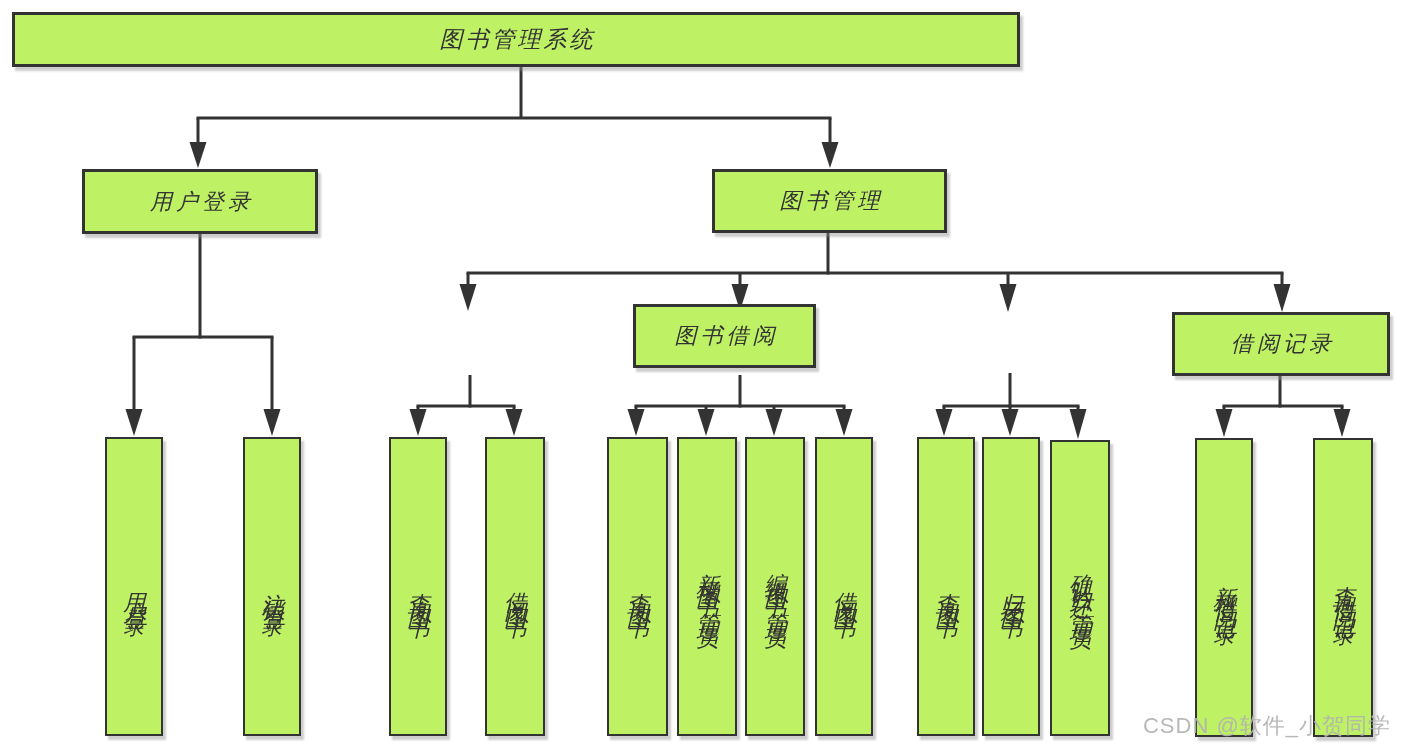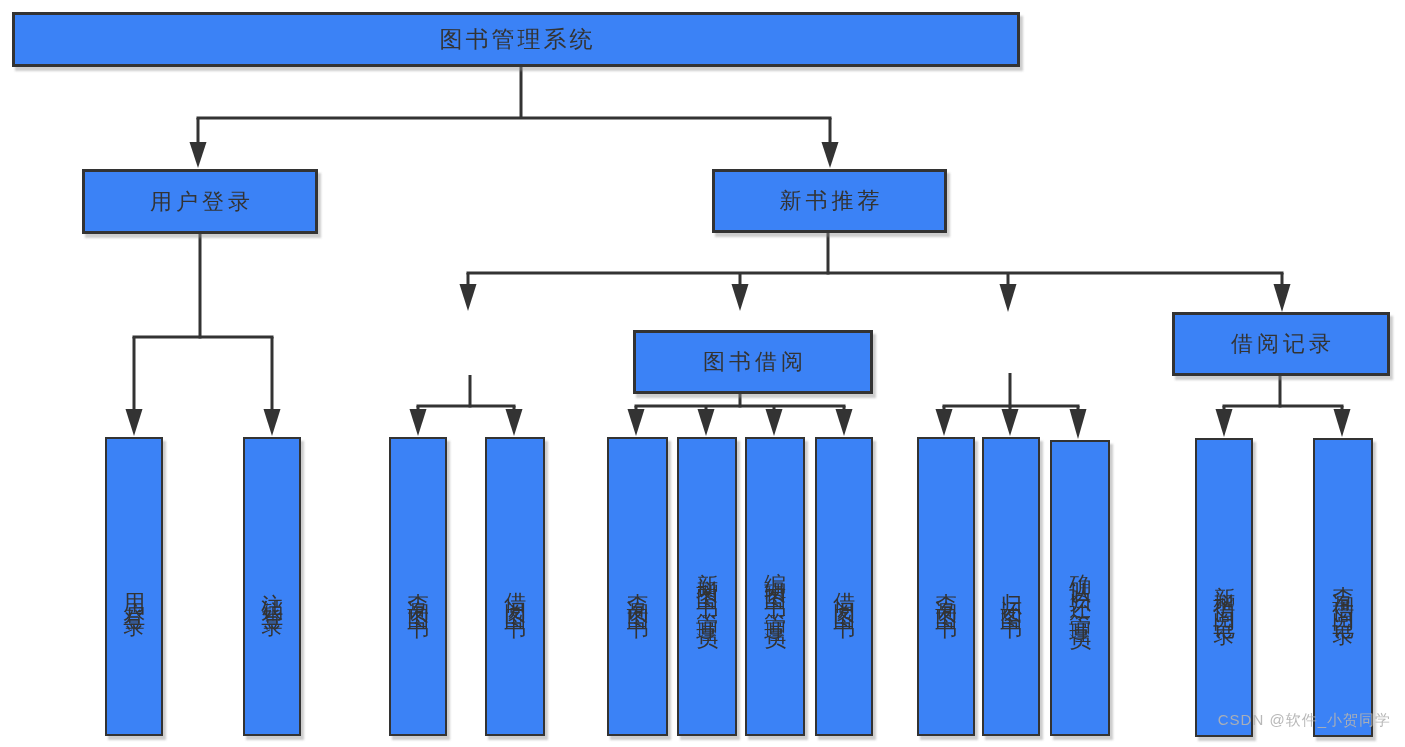--- a/index.html
+++ b/index.html
@@ -19,26 +19,27 @@
   .connectors {
     position: absolute;
     left: 0;
     top: 0;
     pointer-events: none;
   }
   .node {
     position: absolute;
     box-sizing: border-box;
     border: 3px solid #333333;
-    background: #3b82f6;
+    background: #bef264;
     display: flex;
     align-items: center;
     justify-content: center;
     box-shadow: 3px 4px 2px rgba(145,145,145,0.45);
     z-index: 2;
+    font-style: italic;
   }
   .node .hlabel {
     font-size: 22px;
     letter-spacing: 4px;
     padding-left: 4px;      
     white-space: nowrap;
     color: #333333;
   }
   .node.root .hlabel {
     font-size: 23px;
@@ -54,21 +55,21 @@
     letter-spacing: 8px;
     line-height: 1.2;
     padding-top: 8px;       
     color: #333333;
     white-space: nowrap;
   }
   .watermark {
     position: absolute;
     right: 14px;
     top: 711px;
-    font-size: 15px;
+    font-size: 22px;
     letter-spacing: 1px;
     color: rgba(178,178,178,0.92);
     white-space: nowrap;
     z-index: 6;
   }
 </style>
 </head>
 <body>
 
 <div class="stage">
@@ -140,24 +141,24 @@
   </svg>
 
   <div class="node root" style="left:12px; top:12px; width:1008px; height:55px;">
     <span class="hlabel">图书管理系统</span>
   </div>
 
   <div class="node" style="left:82px; top:169px; width:236px; height:65px;">
     <span class="hlabel">用户登录</span>
   </div>
   <div class="node" style="left:712px; top:169px; width:235px; height:64px;">
-    <span class="hlabel">新书推荐</span>
-  </div>
-
-  <div class="node" style="left:633px; top:330px; width:240px; height:64px;align-items:center;">
+    <span class="hlabel">图书管理</span>
+  </div>
+
+  <div class="node" style="left:633px; top:304px; width:183px; height:64px;align-items:center;">
     <span class="hlabel">图书借阅</span>
   </div>
   <div class="node" style="left:1172px; top:312px; width:218px; height:64px;">
     <span class="hlabel">借阅记录</span>
   </div>
 
   <div class="node leaf" style="left:105px; top:437px; width:58px; height:299px;">
     <span class="vlabel">用户登录</span>
   </div>
   <div class="node leaf" style="left:243px; top:437px; width:58px; height:299px;">

